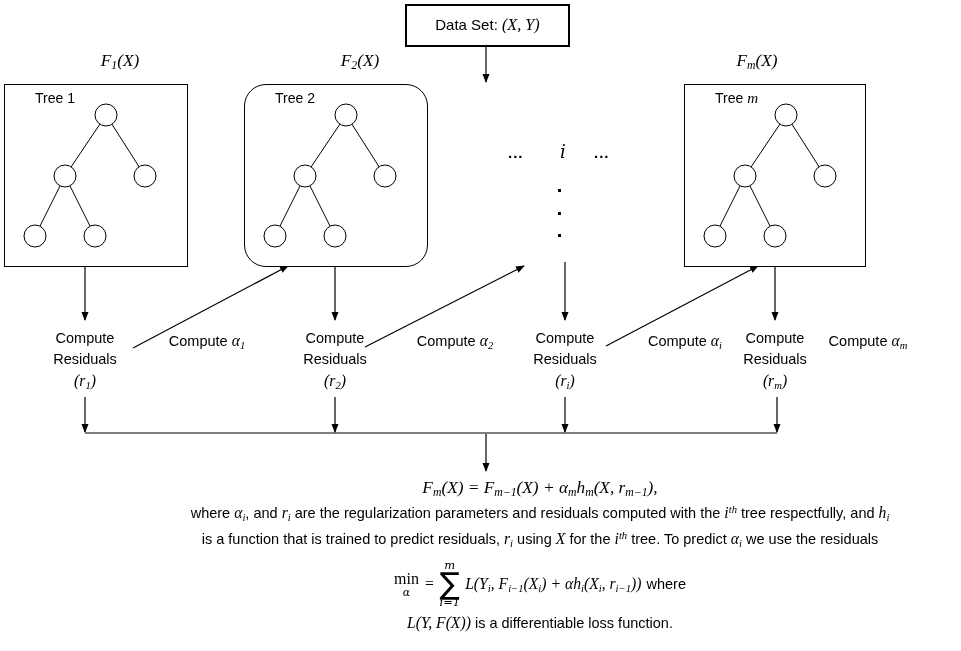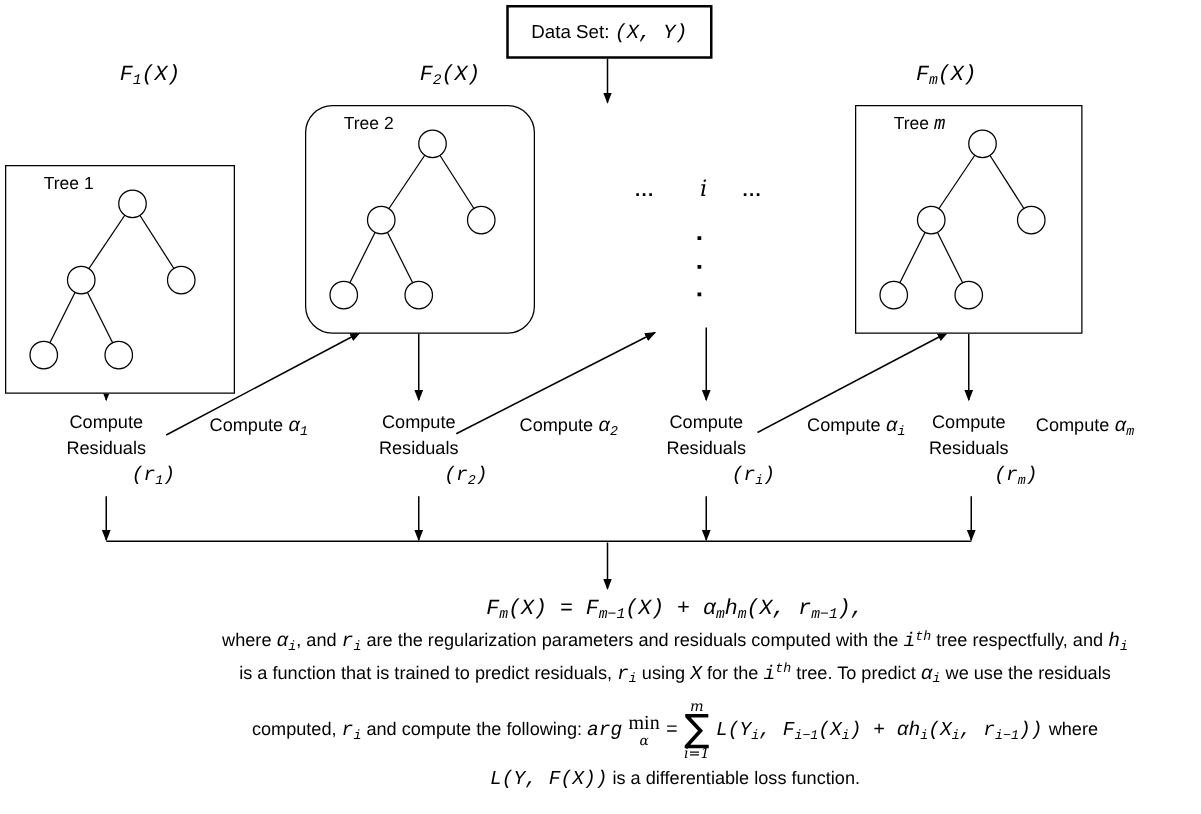--- a/index.html
+++ b/index.html
@@ -1,21 +1,21 @@
 <!DOCTYPE html>
 <html><head>
 <meta charset="utf-8">
 <style>
   html,body{margin:0;padding:0;background:#fff;}
   .canvas{
     position:relative;width:961px;height:651px;background:#ffffff;
     font-family:"Liberation Sans","DejaVu Sans",sans-serif;color:#000;overflow:hidden;
   }
   .overlay{position:absolute;left:0;top:0;}
-  .mi{font-family:Liberation Mono, monospace;font-style:italic;font-size:108%;text-align:right;}
+  .mi{font-family:Liberation Serif, serif;font-style:italic;font-size:108%;}
   sub,sup{font-size:68%;line-height:0;}
   sub{vertical-align:-0.28em;}
   sup{vertical-align:0.5em;}
 
   .dataset-box{
     position:absolute;left:405px;top:4px;width:161px;height:39px;
     border:2px solid #000;display:flex;align-items:center;justify-content:center;
     font-size:15px;background:#fff;
   }
   .tree-title{position:absolute;top:51px;transform:translateX(-50%);font-size:16px;margin-left:37px;}
@@ -82,21 +82,21 @@
   </svg>
 
   <div class="dataset-box">
     <span><span>Data Set: </span><span class="mi">(X, Y)</span><span></span></span>
   </div>
 
   <div class="tree-title" style="left:83px;"><span></span><span class="mi">F<sub>1</sub>(X)</span><span></span></div>
   <div class="tree-title" style="left:323px;"><span></span><span class="mi">F<sub>2</sub>(X)</span><span></span></div>
   <div class="tree-title" style="left:720px;"><span></span><span class="mi">F<sub>m</sub>(X)</span><span></span></div>
 
-  <div class="tree-box" style="left:4px;margin-top:48px;">
+  <div class="tree-box" style="left:4px;">
     <svg class="tree-svg" width="180" height="178" viewBox="0 0 180 178">
       <g stroke="#000" stroke-width="1">
         <line x1="101" y1="30" x2="60" y2="91"></line>
         <line x1="101" y1="30" x2="140" y2="91"></line>
         <line x1="60" y1="91" x2="30" y2="151"></line>
         <line x1="60" y1="91" x2="90" y2="151"></line>
       </g>
       <g fill="#fff" stroke="#000" stroke-width="1">
         <circle cx="101" cy="30" r="11"></circle>
         <circle cx="60" cy="91" r="11"></circle>
@@ -193,21 +193,20 @@
   <div class="alpha-label" style="left:207px;"><span>Compute </span><span class="mi">α<sub>1</sub></span><span></span></div>
   <div class="alpha-label" style="left:455px;"><span>Compute </span><span class="mi">α<sub>2</sub></span><span></span></div>
   <div class="alpha-label" style="left:685px;"><span>Compute </span><span class="mi">α<sub>i</sub></span><span></span></div>
   <div class="alpha-label" style="left:868px;"><span>Compute </span><span class="mi">α<sub>m</sub></span><span></span></div>
 
   <div class="equation">
     <div class="eq-line1"><span></span><span class="mi">F<sub>m</sub>(X)  =  F<sub>m−1</sub>(X) + α<sub>m</sub>h<sub>m</sub>(X, r<sub>m−1</sub>),</span><span></span></div>
     <div class="eq-line2"><span>where </span><span class="mi">α<sub>i</sub></span><span>, and </span><span class="mi">r<sub>i</sub></span><span> are the regularization parameters and residuals computed with the </span><span class="mi">i<sup>th</sup></span><span> tree respectfully, and </span><span class="mi">h<sub>i</sub></span><span></span></div>
     <div class="eq-line3"><span>is a function that is trained to predict residuals, </span><span class="mi">r<sub>i</sub></span><span> using </span><span class="mi">X</span><span> for the </span><span class="mi">i<sup>th</sup></span><span> tree. To predict </span><span class="mi">α<sub>i</sub></span><span> we use the residuals</span></div>
     <div class="eq-line4">
-      <span><span>computed, </span><span class="mi">r<sub>i</sub></span><span> and compute the following: </span><span class="mi">arg</span><span></span></span>
       <span class="stack">
         <span class="min-word">min</span>
         <span class="min-under">α</span>
       </span>
       <span class="mi">=</span>
       <span class="stack">
         <span class="sigma-top">m</span>
         <span class="sigma-sym">∑</span>
         <span class="sigma-bottom">i=1</span>
       </span>

